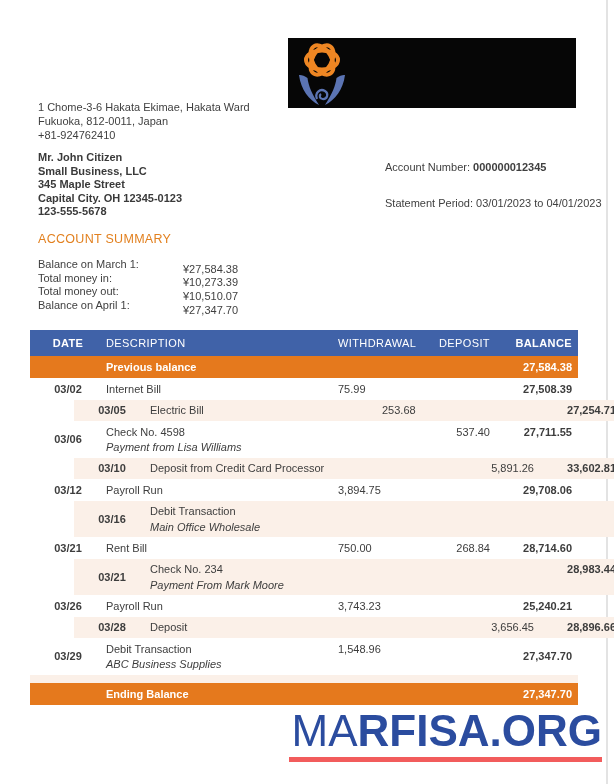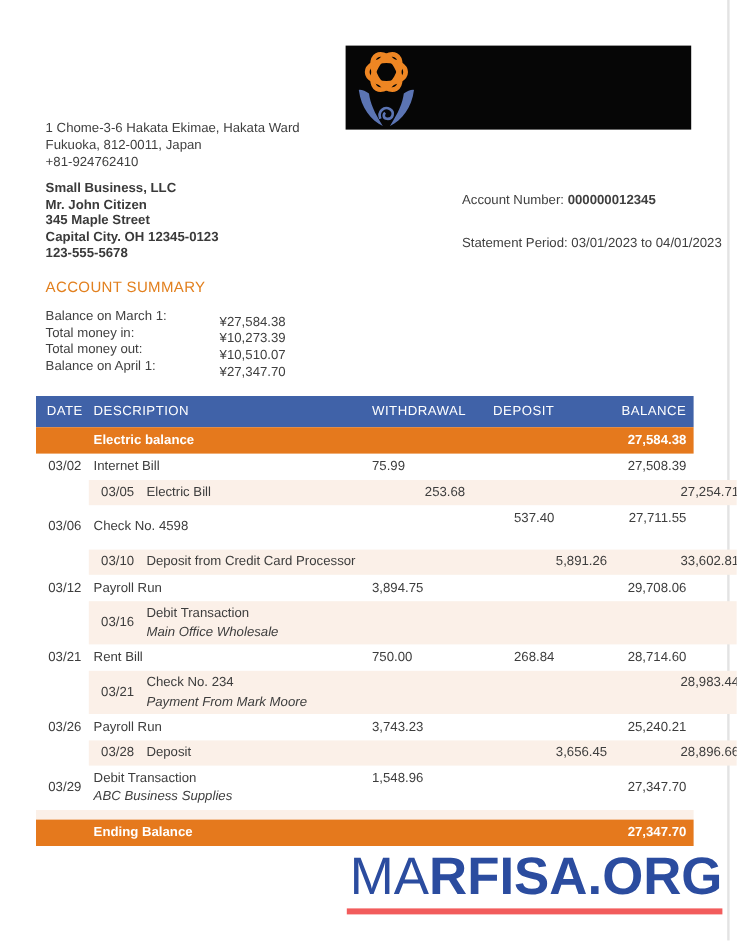--- a/index.html
+++ b/index.html
@@ -78,26 +78,26 @@
   .row-accent {
     height: 22px; align-items: center;
     background: var(--accent_orange, #e5791d);
     color: #ffffff; font-weight: bold;
   }
   .row-single { height: 21.5px; }
   .row-double { height: 36.5px; }
   .row-alt { background: var(--alt_row, #fbf0e8); margin-left: 44px; }
   .spacer-row { height: 8px; background: var(--alt_row, #fbf0e8); }
 
-  .cell-date  { width: 48px;  display: flex; align-items: center; justify-content: center; }
+  .cell-date  { width: 76px;  display: flex; align-items: center; justify-content: center; font-weight: bold; }
   .cell-desc  { width: 232px; display: flex; flex-direction: column; justify-content: center; }
   .cell-desc .sub { font-style: italic; margin-top: 3.5px; }
   .cell-wd  { width: 82px; display: flex; align-items: center; justify-content: flex-start; }
   .cell-dep { width: 70px; display: flex; align-items: center; justify-content: flex-end; }
-  .cell-bal { flex: 1;     display: flex; align-items: center; justify-content: flex-end; padding-right: 6px; }
+  .cell-bal { flex: 1;     display: flex; align-items: center; justify-content: flex-end; padding-right: 6px; font-weight: bold; }
   .cell-top { align-items: flex-start; padding-top: 4.5px; }
 
   
   .brand {
     position: absolute; right: 12px; top: 708px;
     text-align: right;
   }
   .brand-text {
     font-size: 44px; line-height: 46px; letter-spacing: 0px;
     color: var(--brand_blue, #2b4c9f);
@@ -133,22 +133,22 @@
     </svg>
   </div>
 
   <div class="bank-address" id="bank-address">
       <div>1 Chome-3-6 Hakata Ekimae, Hakata Ward</div>
       <div>Fukuoka, 812-0011, Japan</div>
       <div>+81-924762410</div>
     </div>
 
   <div class="customer-block" id="customer-block">
+      <div>Mr. John Citizen</div>
       <div>Small Business, LLC</div>
-      <div>Mr. John Citizen</div>
       <div>345 Maple Street</div>
       <div>Capital City. OH 12345-0123</div>
       <div>123-555-5678</div>
     </div>
 
   <div class="account-block">
     <div><span>Account Number: </span><span class="val">000000012345</span></div>
   </div>
   <div class="statement-period">Statement Period: 03/01/2023 to 04/01/2023</div>
 
@@ -170,21 +170,21 @@
     <div class="trow thead">
       <div class="cell-date">DATE</div>
       <div class="cell-desc">DESCRIPTION</div>
       <div class="cell-wd">WITHDRAWAL</div>
       <div class="cell-dep">DEPOSIT</div>
       <div class="cell-bal">BALANCE</div>
     </div>
 
     <div class="trow row-accent">
       <div class="cell-date"></div>
-      <div class="cell-desc">Electric balance</div>
+      <div class="cell-desc">Previous balance</div>
       <div class="cell-wd"></div>
       <div class="cell-dep"></div>
       <div class="cell-bal">27,584.38</div>
     </div>
 
     <div id="tx-rows">
         <div class="trow row-single">
     <div class="cell-date">03/02</div>
     <div class="cell-desc">
       <div>Internet Bill</div>
@@ -201,20 +201,21 @@
 
     </div>
     <div class="cell-wd">253.68</div>
     <div class="cell-dep"></div>
     <div class="cell-bal">27,254.71</div>
   </div>
         <div class="trow row-double">
     <div class="cell-date">03/06</div>
     <div class="cell-desc">
       <div>Check No. 4598</div>
+      <div class="sub">Payment from Lisa Williams</div>
     </div>
     <div class="cell-wd cell-top"></div>
     <div class="cell-dep cell-top">537.40</div>
     <div class="cell-bal cell-top">27,711.55</div>
   </div>
         <div class="trow row-single row-alt">
     <div class="cell-date">03/10</div>
     <div class="cell-desc">
       <div>Deposit from Credit Card Processor</div>
 

